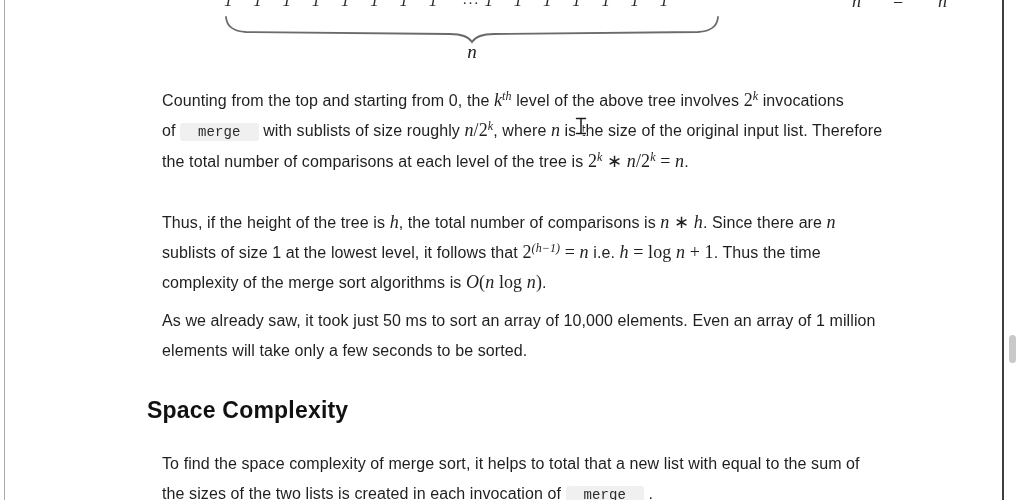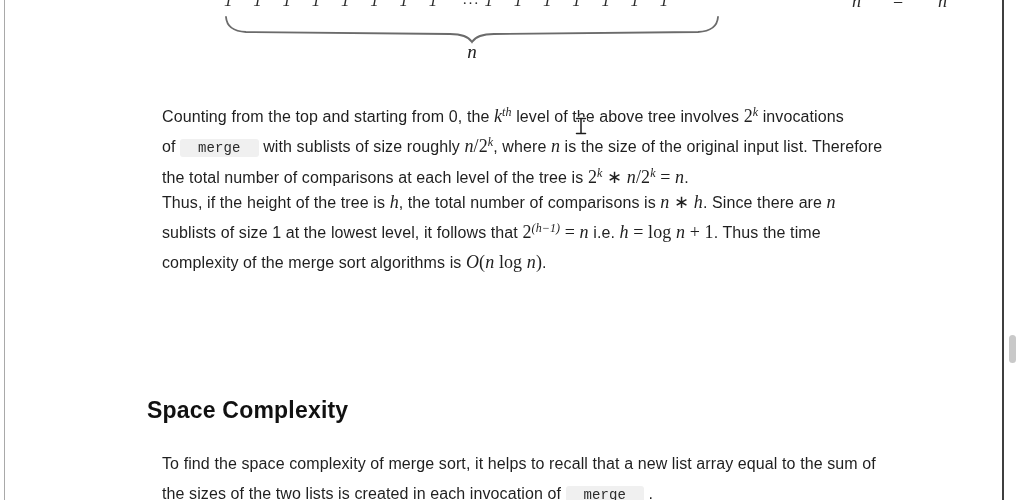--- a/index.html
+++ b/index.html
@@ -50,22 +50,22 @@
   .math.rm { font-style:normal; }
   sup.math { font-size:12px; font-style:italic; line-height:0; }
   .code-chip {
     font-family:"Liberation Mono", monospace; font-size:14px;
     background:#f0f0f0; color:#2b2b2b; padding:1px 18px; border-radius:3px;
   }
   .section-heading {
     position:absolute; left:147px; top:397px; margin:0;
     font-size:23px; font-weight:bold; color:#111; letter-spacing:0.2px;
   }
-  #p1 { top:86px;margin-top:16px; }
-  #p2 { top:188px; }
+  #p1 { top:86px; }
+  #p2 { top:208px; }
   #p3 { top:306px; }
   #p4 { top:449px; }
   .cursor { position:absolute; left:574px; top:117px; }
 </style>
 </head>
 <body>
 
 <div class="page">
 
   <div class="left-border"></div>
@@ -79,24 +79,25 @@
 
     <div class="brace-label">n</div>
 
     <span class="frag" style="left:852px;">n</span>
     <span class="frag rm" style="left:893px;">=</span>
     <span class="frag" style="left:938px;">n</span>
   </div>
 
   <p id="p1" class="para"><span class="txt">Counting from the top and starting from 0, the </span><span class="math">k</span><sup class="math">th</sup><span class="txt"> level of the above tree involves </span><span class="math rm">2</span><sup class="math">k</sup><span class="txt"> invocations</span><br><span class="txt">of </span><span class="code-chip">merge</span><span class="txt"> with sublists of size roughly </span><span class="math">n</span><span class="math rm">/2</span><sup class="math">k</sup><span class="txt">, where </span><span class="math">n</span><span class="txt"> is the size of the original input list. Therefore</span><br><span class="txt">the total number of comparisons at each level of the tree is </span><span class="math rm">2</span><sup class="math">k</sup><span class="math rm"> ∗ </span><span class="math">n</span><span class="math rm">/2</span><sup class="math">k</sup><span class="math rm"> = </span><span class="math">n</span><span class="txt">.</span></p>
   <p id="p2" class="para"><span class="txt">Thus, if the height of the tree is </span><span class="math">h</span><span class="txt">, the total number of comparisons is </span><span class="math">n</span><span class="math rm"> ∗ </span><span class="math">h</span><span class="txt">. Since there are </span><span class="math">n</span><br><span class="txt">sublists of size 1 at the lowest level, it follows that </span><span class="math rm">2</span><sup class="math">(h−1)</sup><span class="math rm"> = </span><span class="math">n</span><span class="txt"> i.e. </span><span class="math">h</span><span class="math rm"> = log </span><span class="math">n</span><span class="math rm"> + 1</span><span class="txt">. Thus the time</span><br><span class="txt">complexity of the merge sort algorithms is </span><span class="math">O</span><span class="math rm">(</span><span class="math">n</span><span class="math rm"> log </span><span class="math">n</span><span class="math rm">)</span><span class="txt">.</span></p>
+  <p id="p3" class="para"><span class="txt">As we already saw, it took just 50 ms to sort an array of 10,000 elements. Even an array of 1 million</span><br><span class="txt">elements will take only a few seconds to be sorted.</span></p>
 
   <h2 class="section-heading">Space Complexity</h2>
 
-  <p id="p4" class="para"><span class="txt">To find the space complexity of merge sort, it helps to recall that a new list array equal to the sum of</span><br><span class="txt">the sizes of the two lists is created in each invocation of </span><span class="code-chip">merge</span><span class="txt"> .</span></p>
+  <p id="p4" class="para"><span class="txt">To find the space complexity of merge sort, it helps to total that a new list with equal to the sum of</span><br><span class="txt">the sizes of the two lists is created in each invocation of </span><span class="code-chip">merge</span><span class="txt"> .</span></p>
 
   <svg class="cursor" width="14" height="18" viewBox="0 0 14 18">
     <g fill="none" stroke="#ffffff" stroke-width="3.4" stroke-linecap="round">
       <path d="M2.5,1.5 H11.5 M7,1.5 V16.5 M2.5,16.5 H11.5"></path>
     </g>
     <g fill="none" stroke="#1c1c1c" stroke-width="1.5" stroke-linecap="round">
       <path d="M2.5,1.5 H11.5 M7,1.5 V16.5 M2.5,16.5 H11.5"></path>
     </g>
   </svg>
 

